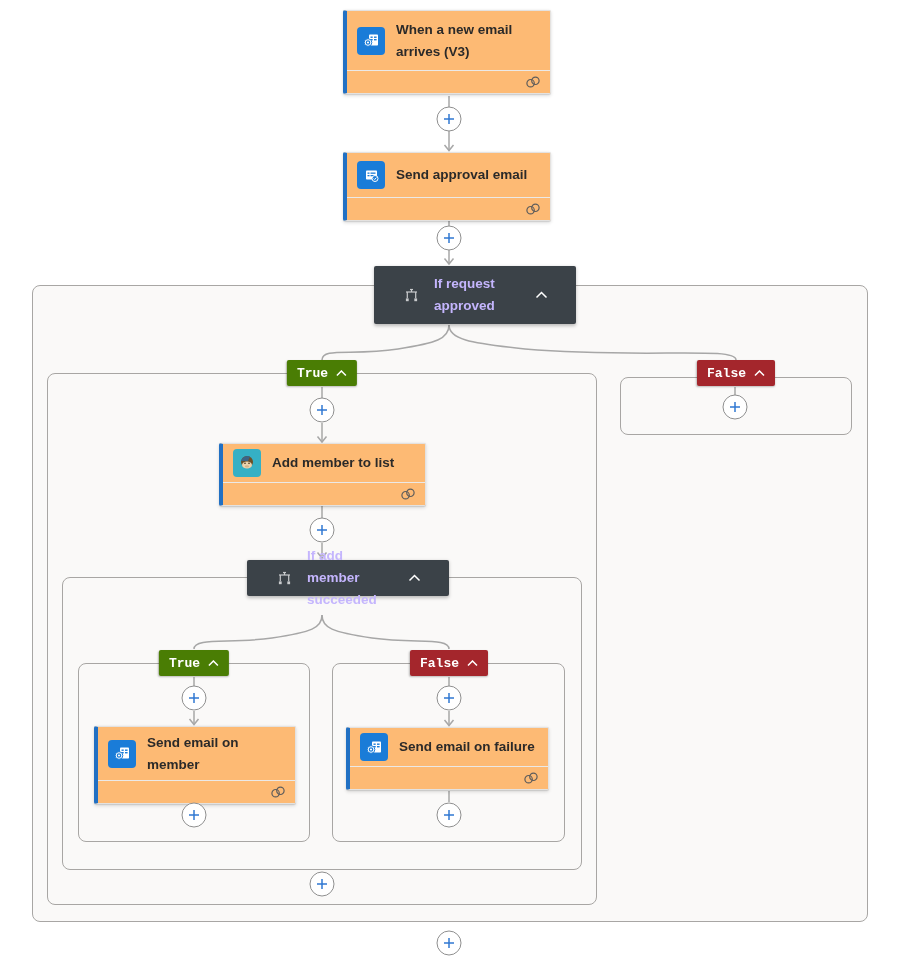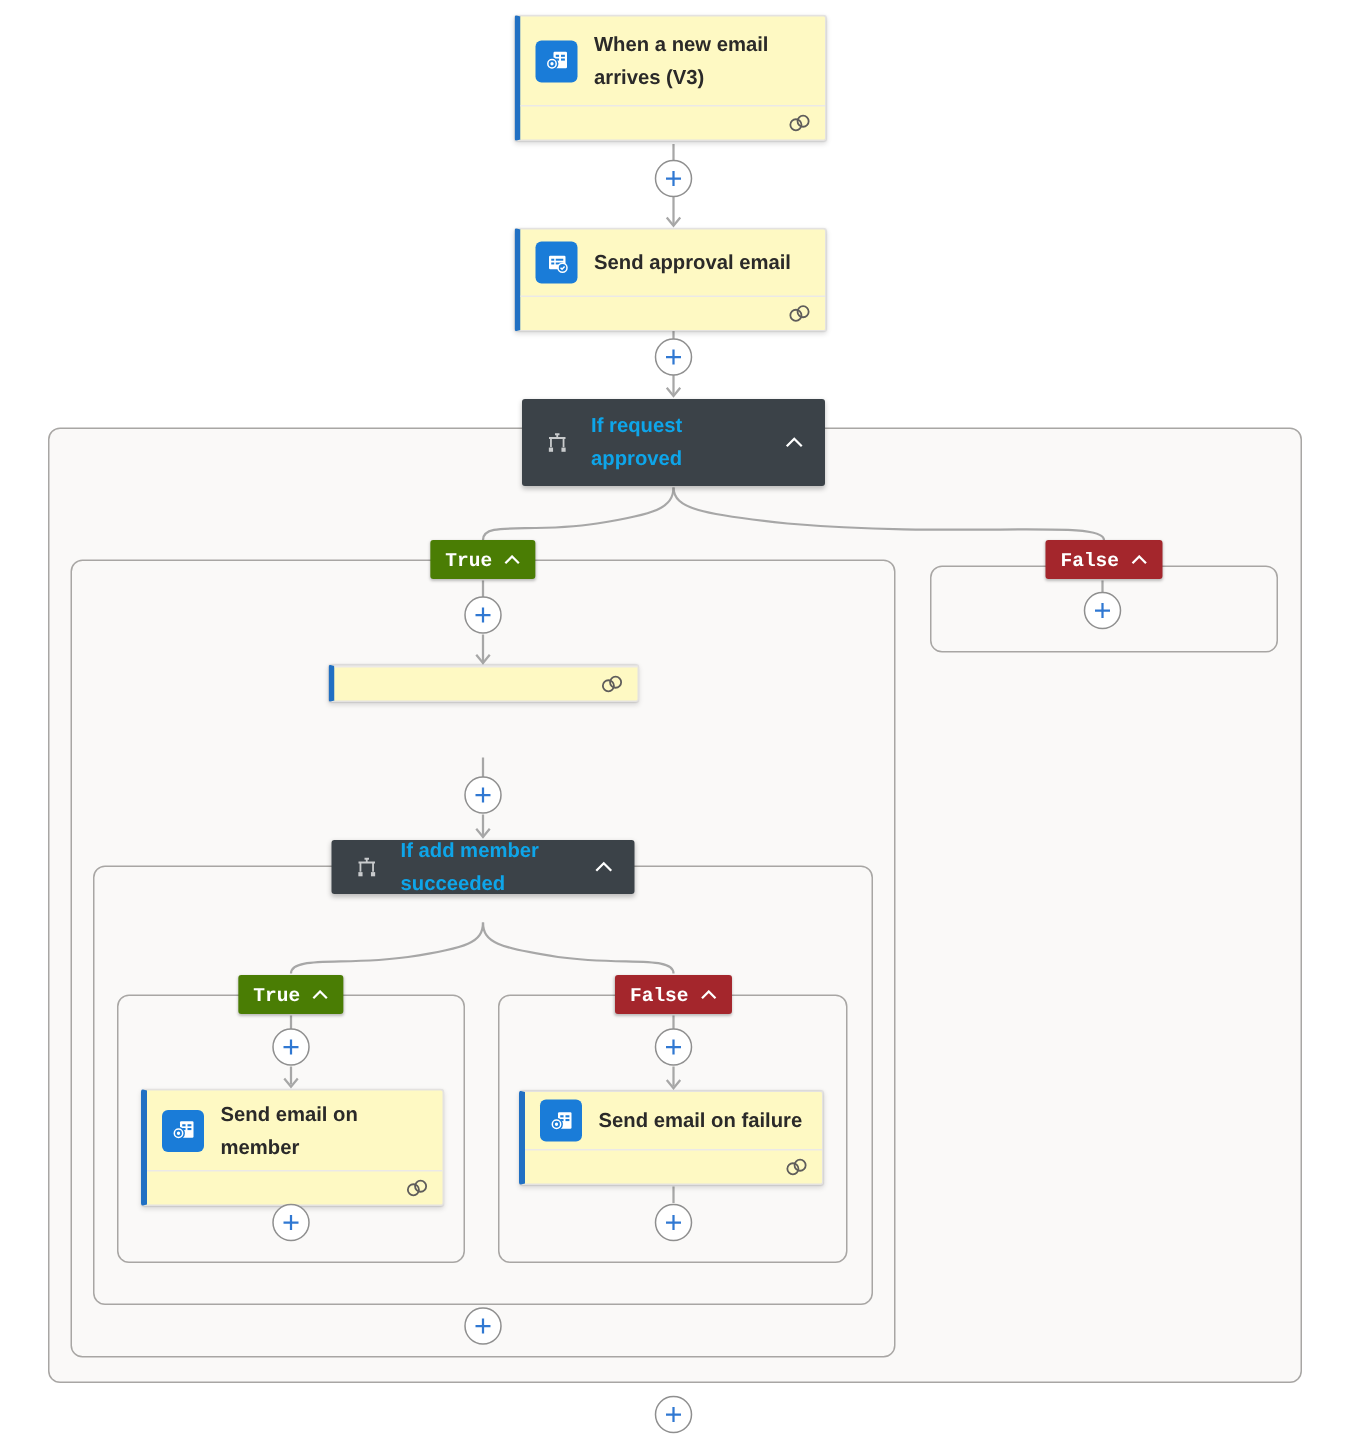--- a/index.html
+++ b/index.html
@@ -7,37 +7,37 @@
     position:relative;width:900px;height:960px;overflow:hidden;
     font-family:"Liberation Sans",sans-serif;background:#fff;
   }
   
   .scope{position:absolute;border:1px solid #a8a6a4;border-radius:8px;z-index:1;box-sizing:border-box;}
   .scope.outer{background:var(--scope-bg,#faf9f8);}
   
   #connectors{position:absolute;left:0;top:0;z-index:2;pointer-events:none;}
   
   .card{
-    position:absolute;background:#fef9c3;border:1px solid #e4e2e0;
+    position:absolute;background:#fdba74;border:1px solid #e4e2e0;
     border-left:4px solid var(--accent-blue,#2170c3);border-radius:2px;
     box-shadow:0 1.6px 3.6px rgba(0,0,0,.13),0 .3px .9px rgba(0,0,0,.1);
     z-index:3;box-sizing:border-box;cursor:pointer;
   }
   .card-main{display:flex;align-items:center;gap:11px;padding:8px 10px;}
   .card-title{font-size:13.5px;font-weight:700;color:#2b2a29;line-height:1.6;}
   .card-footer{border-top:1px solid #ebe9e7;height:22px;display:flex;justify-content:flex-end;align-items:center;padding:0 9px;}
   .card-icon{width:28px;height:28px;border-radius:4px;display:flex;align-items:center;justify-content:center;flex:0 0 auto;}
   .icon-outlook{background:var(--outlook-blue,#1a7cd8);}
   .icon-mailchimp{background:var(--mailchimp-teal,#35b0c5);}
   .link-btn{display:flex;cursor:pointer;}
   
   .cond{
-    position:absolute;background:var(--condition-bg,#3b4248);border-radius:2px;color:#0ea5e9;
-    display:flex;align-items:center;gap:13px;padding:0 14px;
-    box-shadow:0 1.6px 3.6px rgba(0,0,0,.25);z-index:3;box-sizing:border-box;cursor:pointer;
+    position:absolute;background:var(--condition-bg,#3b4248);border-radius:2px;color:#c4b5fd;
+    display:flex;align-items:center;gap:13px;padding:0 28px;
+    box-shadow:0 1.6px 3.6px rgba(0,0,0,.25);z-index:3;box-sizing:border-box;cursor:pointer;margin-left:26px;
   }
   .cond-title{font-size:13.5px;font-weight:700;line-height:1.65;flex:1;}
   .cond-glyph{display:flex;flex:0 0 auto;}
   .chev{display:flex;flex:0 0 auto;cursor:pointer;}
   
   .badge{
     position:absolute;height:26px;transform:translateX(-50%);display:flex;align-items:center;
     gap:8px;padding:0 10px;border-radius:2px;color:#fff;font-weight:700;font-size:13px;
     box-shadow:0 1px 2px rgba(0,0,0,.25);z-index:4;cursor:pointer;box-sizing:border-box;font-family:Liberation Mono, monospace;
   }
@@ -169,20 +169,33 @@
       </svg>
   </div>
   <div class="badge b-false" style="left:736px;top:360px;">
     <span>False</span>
     <svg width="11" height="7" viewBox="0 0 11 7" fill="none" stroke="#fff" stroke-width="1.5">
         <path d="M1,5.5 L5.5,1 L10,5.5"></path>
       </svg>
   </div>
 
   <div class="card" style="left:219px;top:443px;width:207px;">
+    <div class="card-main" style="padding:5px 10px;">
+      <span class="card-icon icon-mailchimp">
+        <svg width="20" height="20" viewBox="0 0 20 20">
+            <circle cx="10" cy="9" r="6" fill="#6d4f26"></circle>
+            <ellipse cx="10" cy="12" rx="5" ry="3.6" fill="#ecd3ae"></ellipse>
+            <path d="M4,8 A6.5,6.5 0 0 1 13,3.6 L11,8 Z" fill="#3c6486"></path>
+            <circle cx="8" cy="10.3" r="0.8" fill="#3a2a12"></circle>
+            <circle cx="12" cy="10.3" r="0.8" fill="#3a2a12"></circle>
+            <ellipse cx="10" cy="13.4" rx="2.2" ry="1.1" fill="#d8b488"></ellipse>
+          </svg>
+      </span>
+      <span class="card-title">Add member to list</span>
+    </div>
     <div class="card-footer">
       <span class="link-btn">
         <svg width="16" height="12" viewBox="0 0 16 12" fill="none" stroke="#5f5d5b" stroke-width="1.2">
             <circle cx="5.6" cy="7.2" r="3.7"></circle>
             <circle cx="10.4" cy="4.8" r="3.7"></circle>
           </svg>
       </span>
     </div>
   </div>
 

